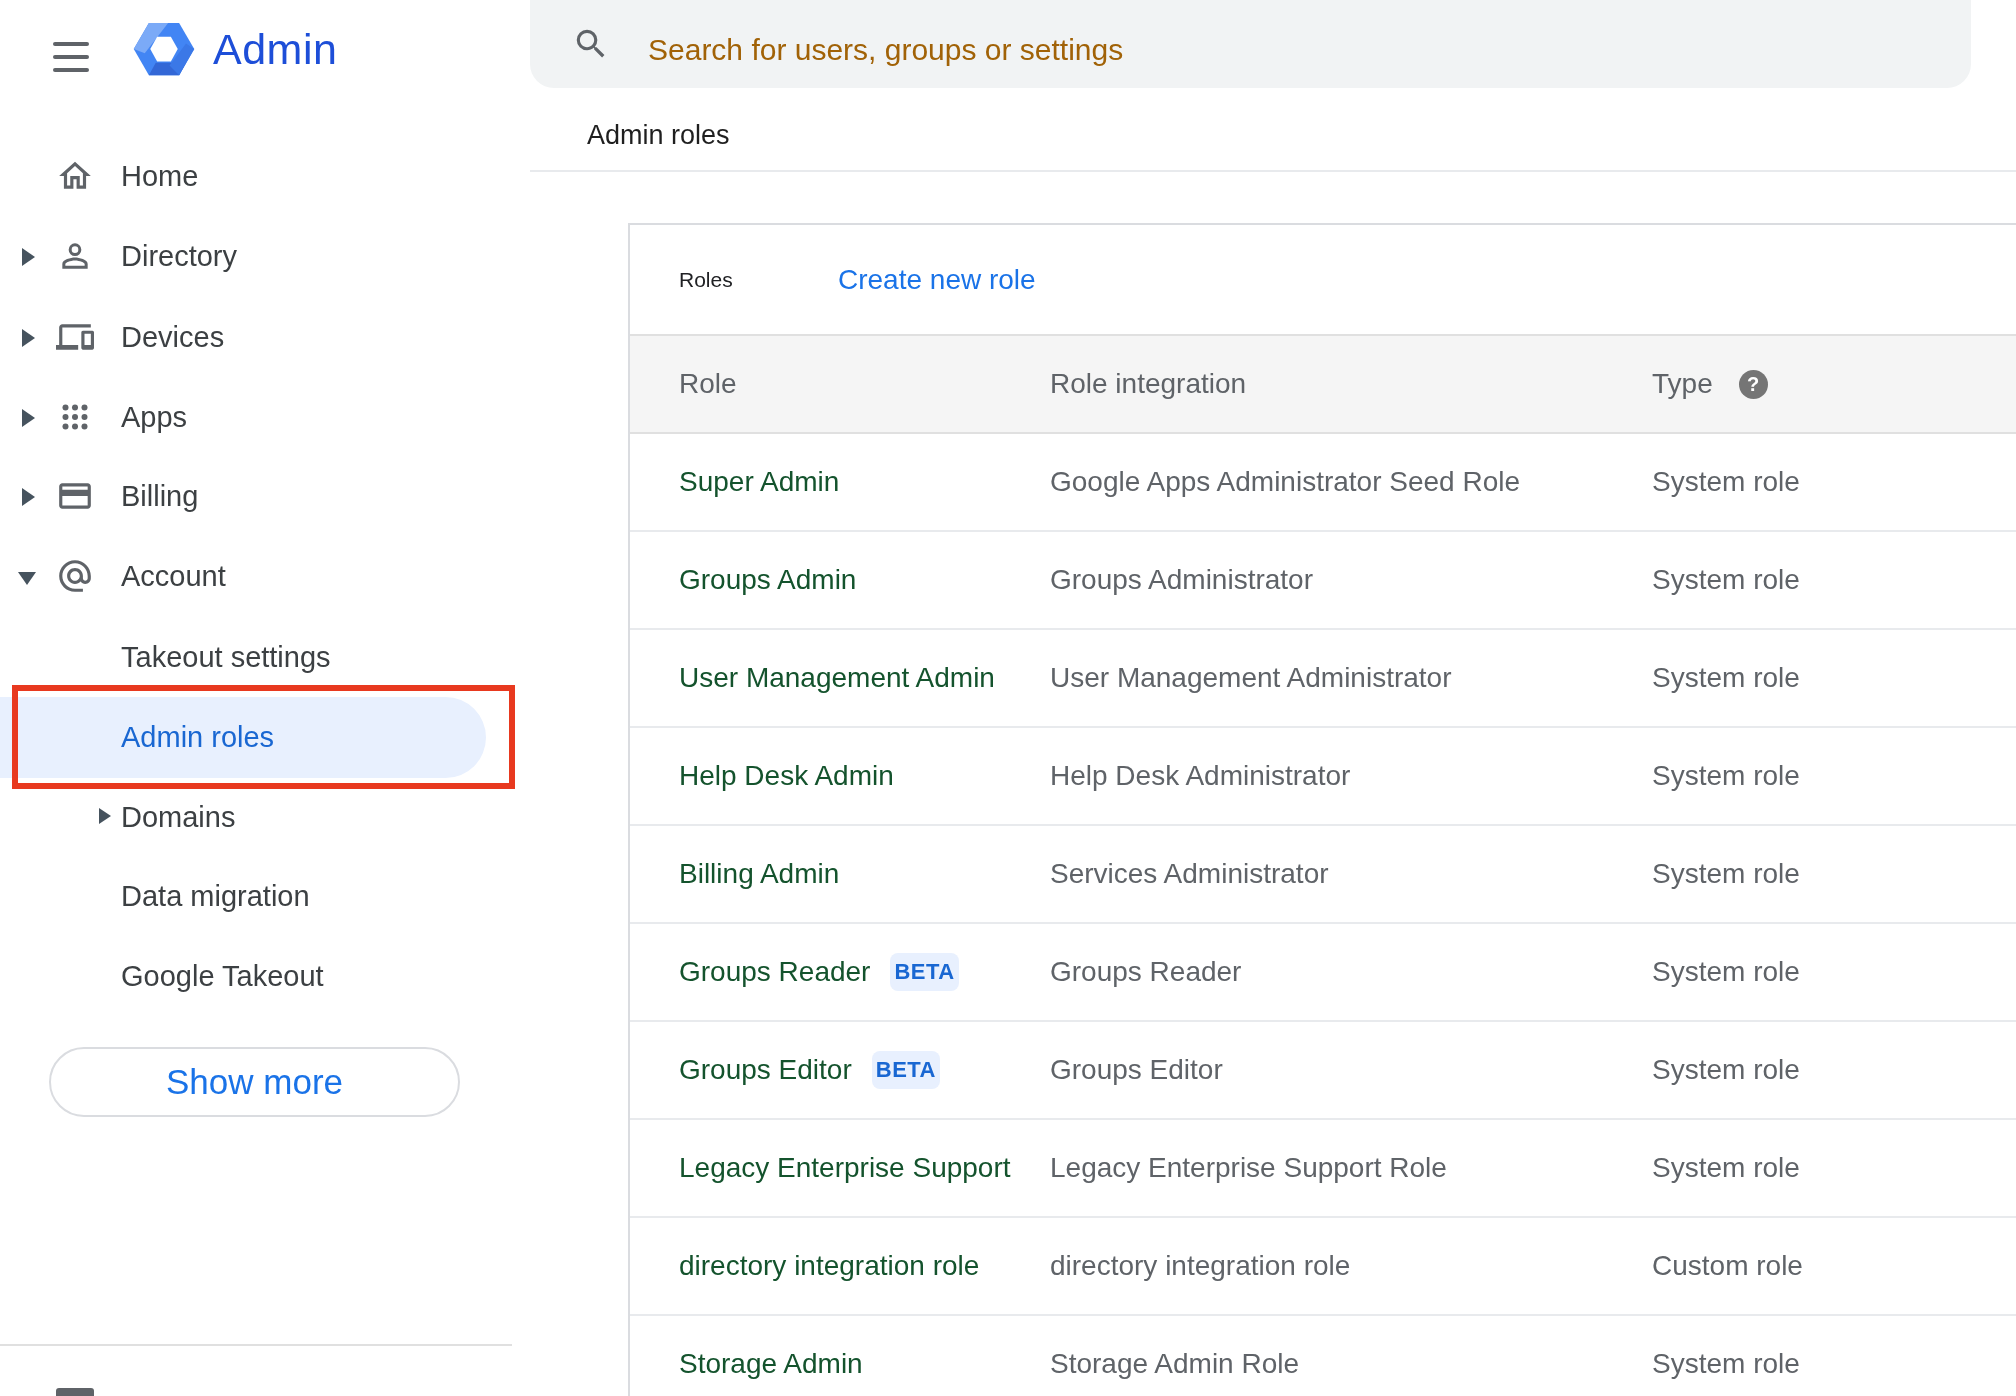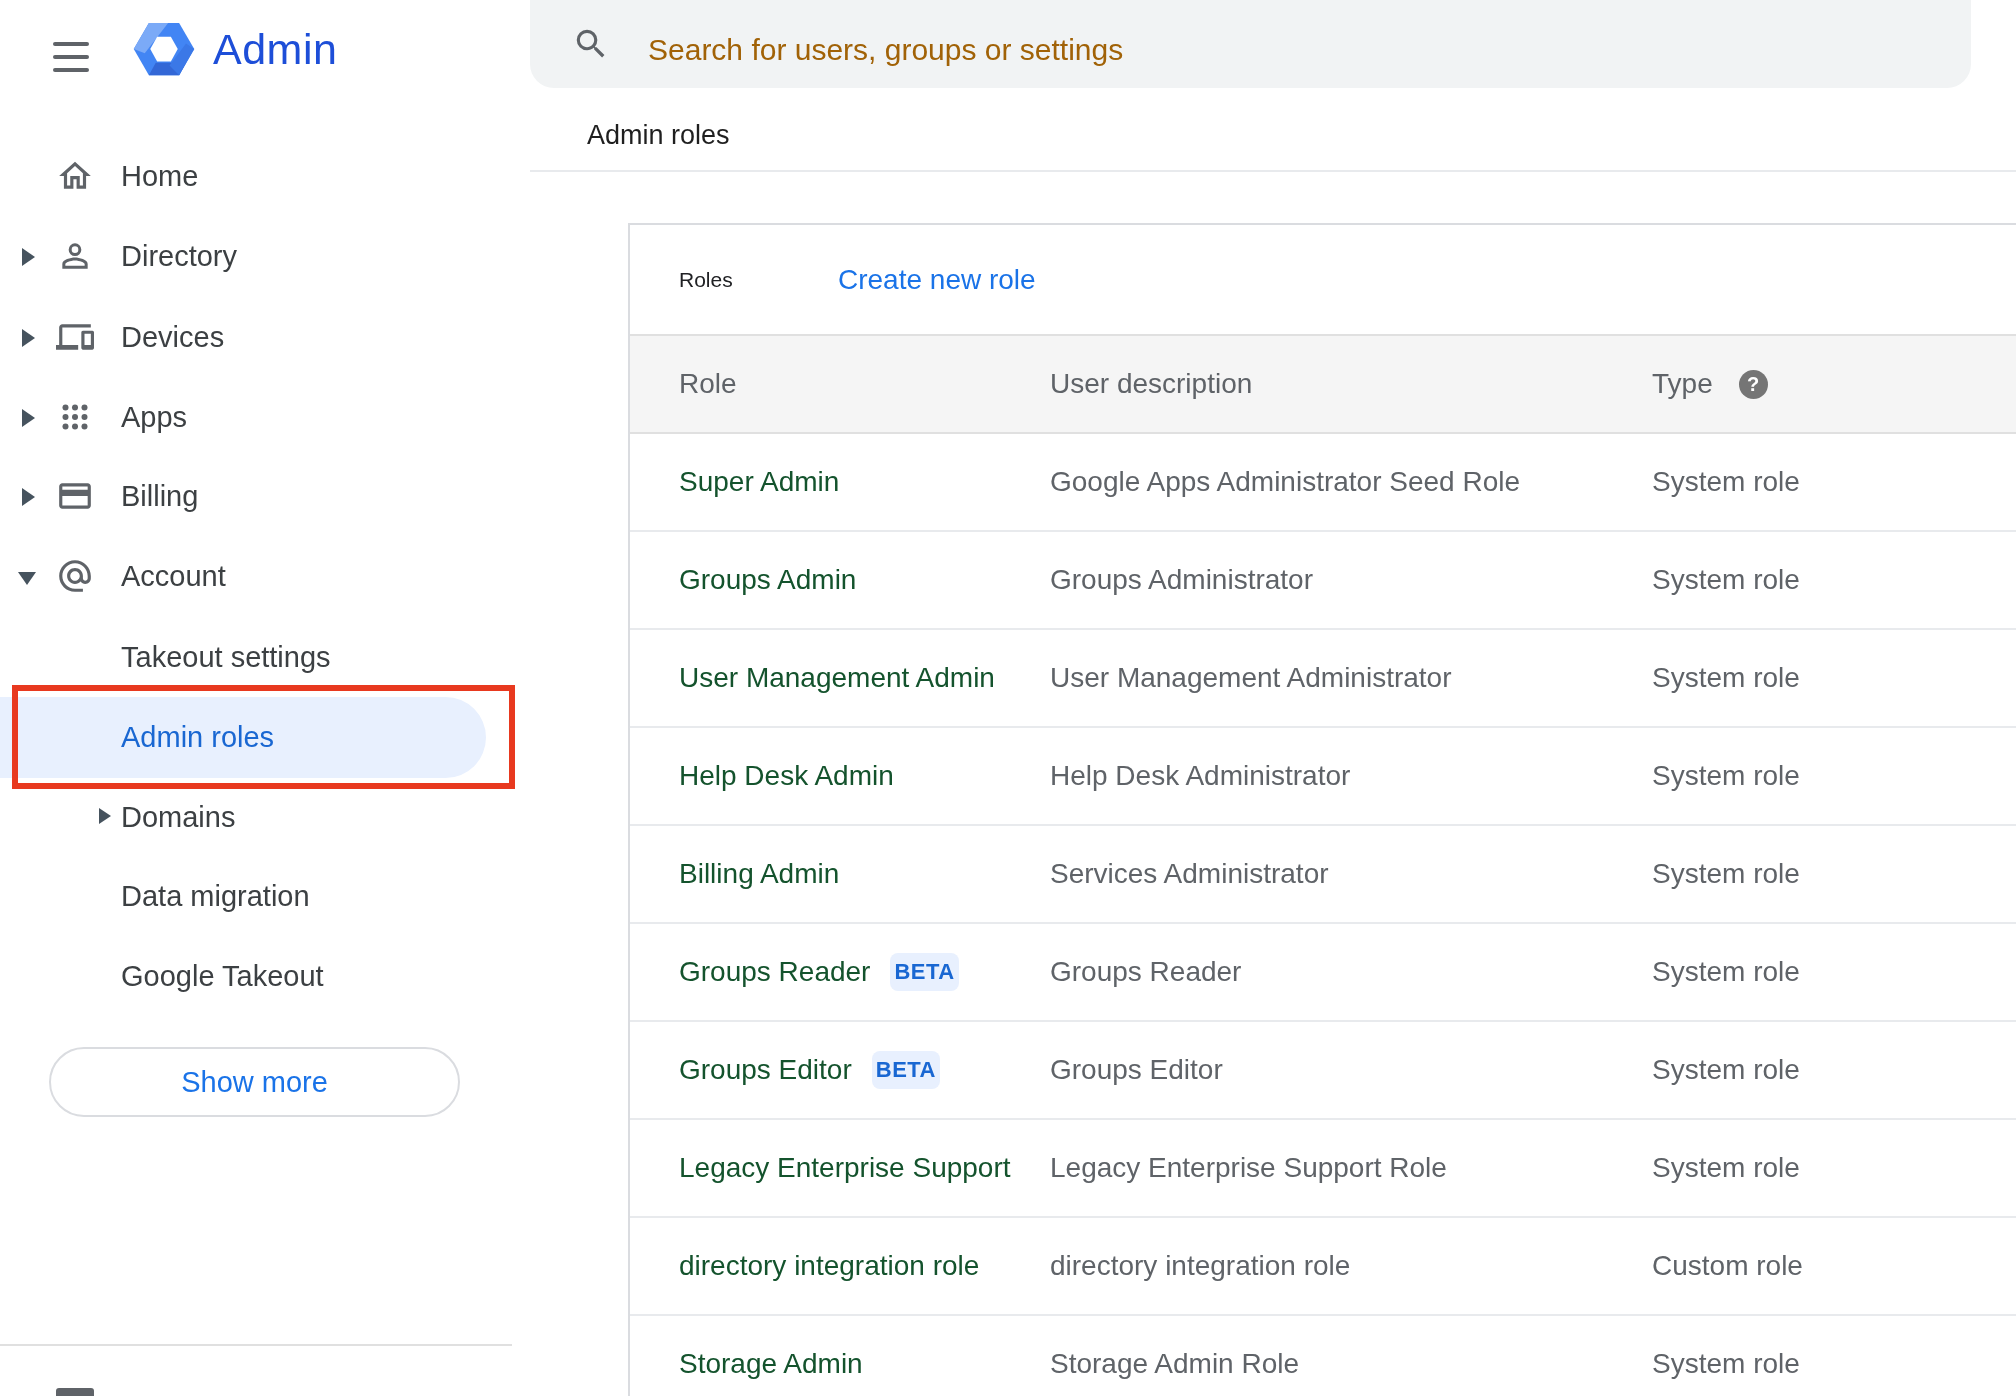--- a/index.html
+++ b/index.html
@@ -31,21 +31,21 @@
   .nav-row .nav-icon svg{width:38px;height:38px;fill:#5f6368;}
   .nav-row .label{position:absolute;left:121px;top:0;height:80px;display:flex;align-items:center;font-size:29px;color:#3c4043;cursor:pointer;}
   .sub-caret{position:absolute;left:99px;top:31px;width:0;height:0;
     border-left:12px solid #46535e;border-top:8px solid transparent;border-bottom:8px solid transparent;}
   .active-pill{position:absolute;left:0;top:697px;width:486px;height:81px;background:#e8f0fe;border-radius:0 44px 44px 0;}
   .active-pill .label{position:absolute;left:121px;top:0;height:81px;display:flex;align-items:center;
     font-size:29px;font-weight:500;color:#1967d2;cursor:pointer;}
   .annotation-box{position:absolute;left:12px;top:685px;width:503px;height:104px;border:6px solid #e8391f;box-sizing:border-box;}
   .show-more{
     position:absolute;left:49px;top:1047px;width:411px;height:70px;border:2px solid #dadce0;border-radius:37px;
-    display:flex;align-items:center;justify-content:center;font-size:29px;font-weight:500;color:#1a73e8;background:#fff;cursor:pointer;box-sizing:border-box;
+    display:flex;align-items:center;justify-content:center;font-size:35px;font-weight:500;color:#1a73e8;background:#fff;cursor:pointer;box-sizing:border-box;
   }
   .sidebar-bottom-divider{position:absolute;left:0;top:1344px;width:512px;height:2px;background:#e0e0e0;}
   .cutoff-icon{position:absolute;left:56px;top:1388px;width:38px;height:8px;background:#5f6368;border-radius:3px 3px 0 0;}
   
   .card{position:absolute;left:628px;top:223px;width:1388px;height:1180px;background:#fff;
     border-left:2px solid #dadce0;border-top:2px solid #dadce0;box-sizing:border-box;}
   .card-header{position:absolute;left:0;top:0;width:100%;height:109px;display:flex;align-items:center;}
   .card-title{position:absolute;left:49px;font-size:21px;font-weight:500;color:#202124;}
   .create-link{position:absolute;left:208px;font-size:28px;color:#1a73e8;cursor:pointer;}
   .thead{position:absolute;left:0;top:109px;width:100%;height:100px;background:#f5f5f5;
@@ -187,21 +187,21 @@
   <div class="cutoff-icon"></div>
 
   <div class="card">
     <div class="card-header">
       <span class="card-title">Roles</span>
       <a class="create-link">Create new role</a>
     </div>
 
     <div class="thead">
       <div class="hcell col-role">Role</div>
-      <div class="hcell col-desc">User description</div>
+      <div class="hcell col-desc">Role integration</div>
       <div class="hcell col-type">
         <span>Type</span>
         <span class="help-circle">?</span>
       </div>
     </div>
 
     <div class="trow" style="top:209px">
       <div class="cell col-role">
           <a class="role-link">Super Admin</a>
         </div>

